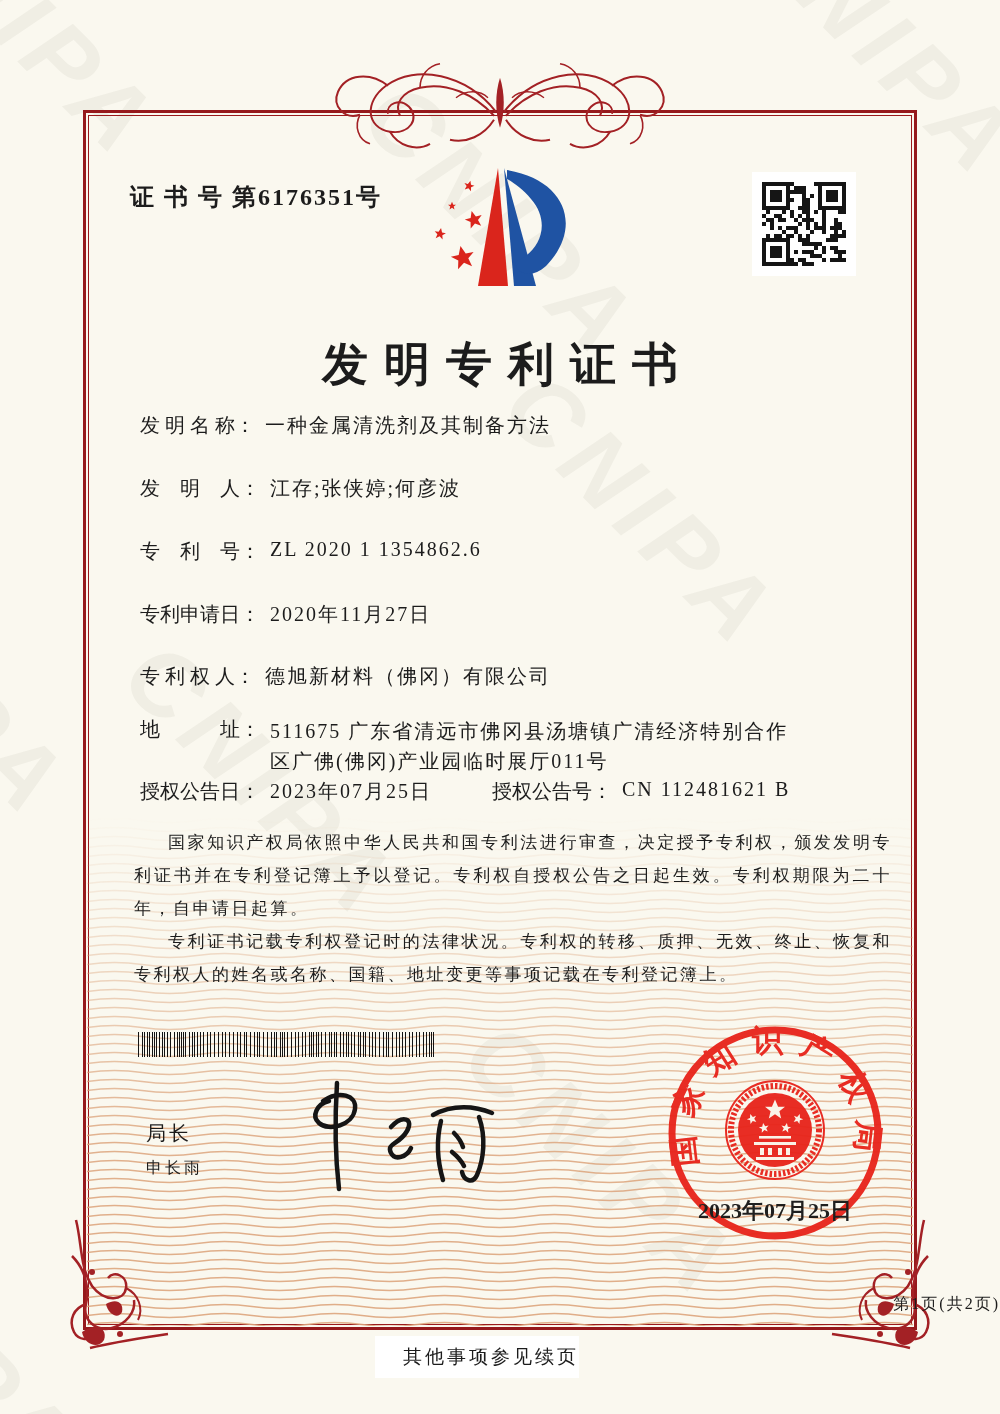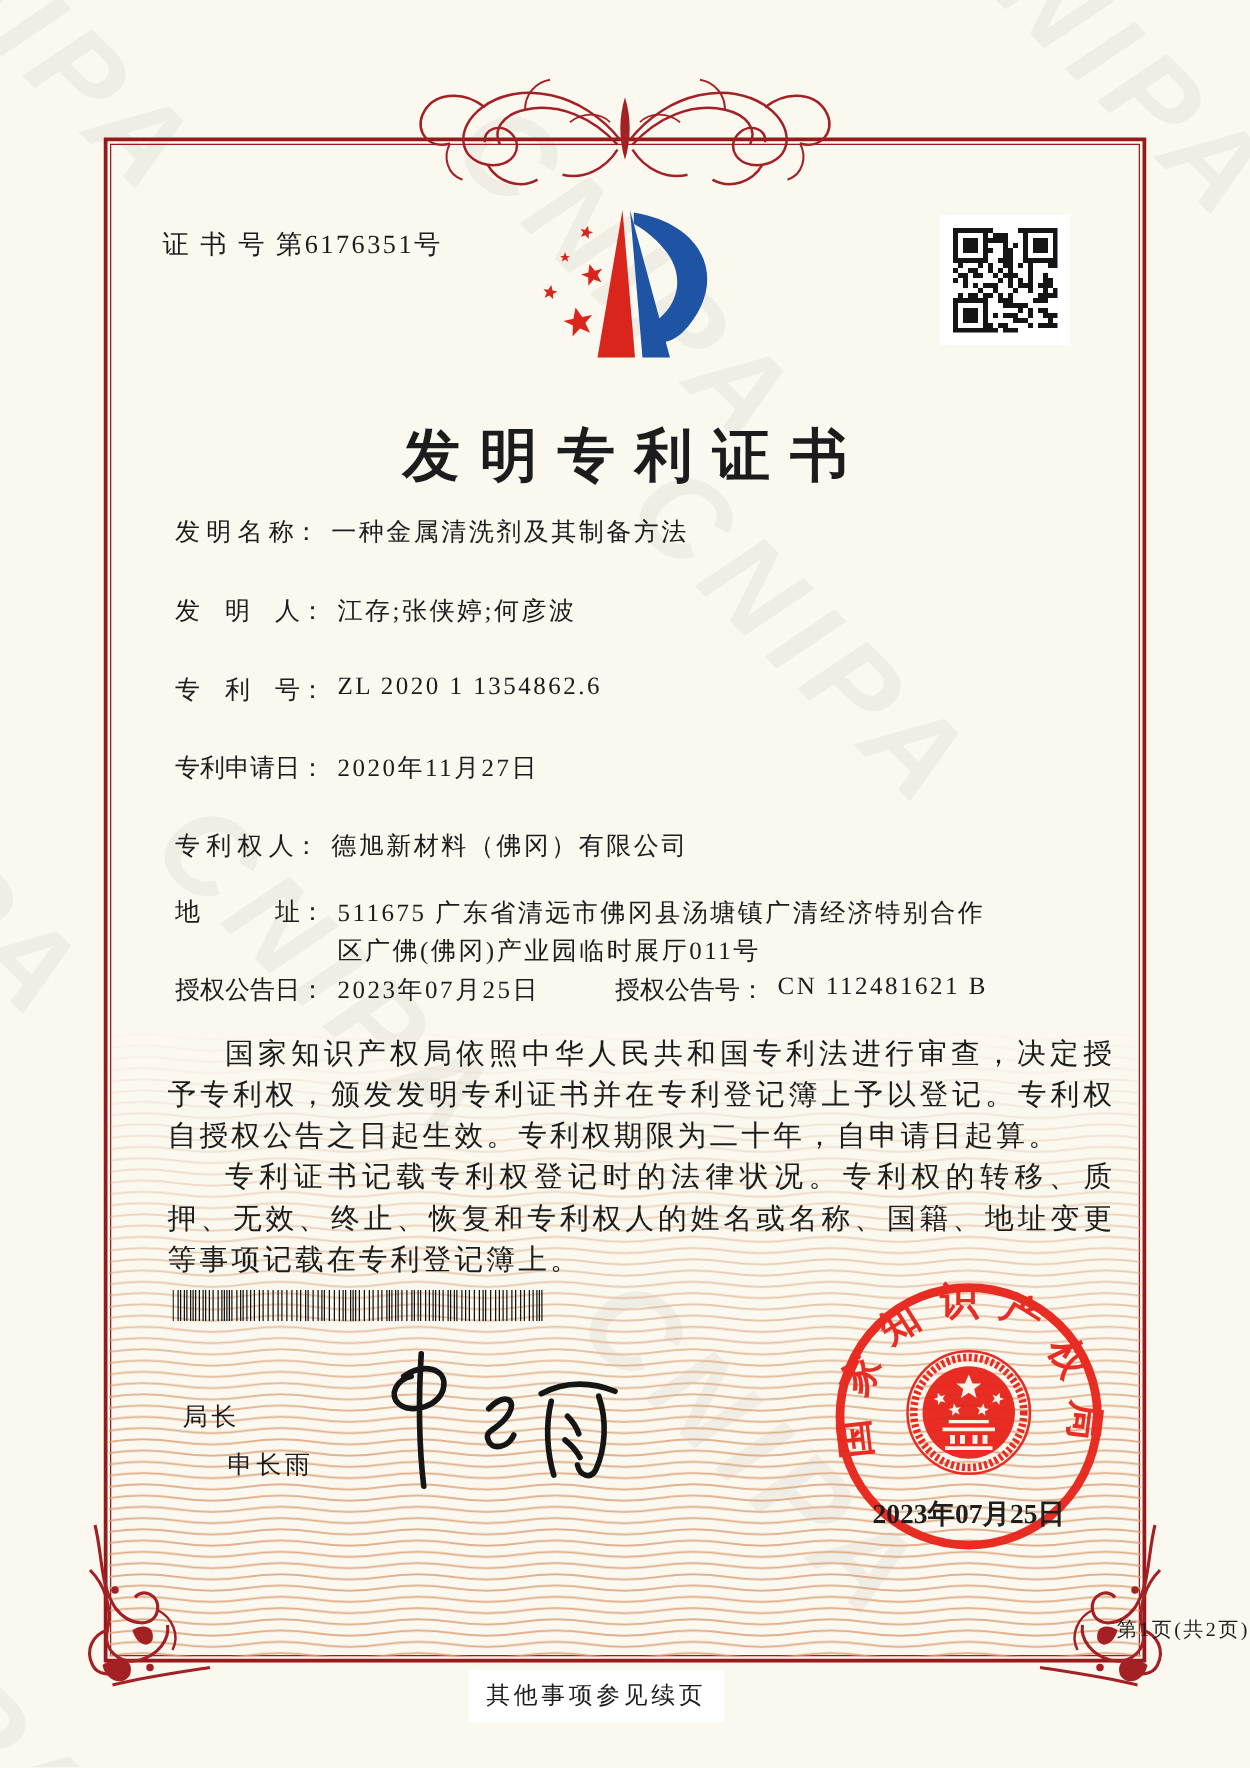--- a/index.html
+++ b/index.html
@@ -18,56 +18,56 @@
   .frame::before{content:"";position:absolute;inset:2px;border:1px solid #9a1a1d;}
   .waves{position:absolute;left:87px;top:114px;width:826px;height:1212px;z-index:1;pointer-events:none;}
 
   .ornament{position:absolute;z-index:3;}
   .orn-top{left:500px;top:110px;transform:translate(-50%,-52%);}
   .orn-bl{left:62px;top:1216px;}
   .orn-br{left:808px;top:1216px;transform:scaleX(-1);}
 
   .content{position:absolute;inset:0;z-index:4;}
 
-  .cert-no{position:absolute;left:130px;top:181px;font-size:21px;letter-spacing:2px;}
+  .cert-no{position:absolute;left:130px;top:181px;font-size:24px;letter-spacing:2px;font-weight:bold;}
 
   .logo{position:absolute;left:415px;top:164px;}
 
   .qr-wrap{position:absolute;left:752px;top:172px;width:104px;height:104px;background:#ffffff;}
   .qr-wrap svg{position:absolute;left:10px;top:10px;}
 
   .title{position:absolute;left:0;right:0;top:294px;text-align:center;
     font-size:46px;font-weight:bold;letter-spacing:16px;text-indent:16px;margin-top:40px;}
 
   .fields{position:absolute;left:140px;top:0;right:100px;font-size:20px;}
   .f-row{position:absolute;left:0;right:0;display:flex;align-items:flex-start;}
   .f-label{white-space:pre;flex:none;}
   .f-value{margin-left:10px;letter-spacing:2px;}
   .f-value .line{display:block;line-height:30px;}
   .r1{top:412px}.r2{top:475px}.r3{top:538px}.r4{top:601px}.r5{top:663px}.r6{top:716px}.r7{top:778px}
   .grant-no{position:absolute;left:352px;top:0;display:flex;}
 
-  .paras{position:absolute;left:134px;top:826px;width:758px;font-size:23px;line-height:33px;
+  .paras{position:absolute;left:134px;top:826px;width:758px;font-size:17px;line-height:33px;
     text-align:justify;letter-spacing:2.5px;}
   .paras p{margin:0;text-indent:2em;}
 
   .barcode{position:absolute;left:138px;top:1032px;}
   .sig-title{position:absolute;left:146px;top:1120px;font-size:20px;font-family:"Liberation Sans","DejaVu Sans",sans-serif;letter-spacing:3px;}
-  .sig-name{position:absolute;left:146px;top:1158px;font-size:20px;font-family:Liberation Serif, serif;letter-spacing:3px;margin-left:36px;}
+  .sig-name{position:absolute;left:146px;top:1158px;font-size:16px;font-family:Liberation Serif, serif;letter-spacing:3px;}
   .sig-hand{position:absolute;left:295px;top:1075px;}
 
   .seal{position:absolute;left:660px;top:1018px;opacity:.95;}
   .seal .arc-text{font-size:31px;font-weight:bold;letter-spacing:15px;fill:#e8231a;
     font-family:"Liberation Serif","DejaVu Serif",serif;}
   .seal .seal-date{font-size:22px;font-weight:bold;fill:#141414;
     font-family:"Liberation Serif","DejaVu Serif",serif;}
 
   .page-num{position:absolute;left:0;right:0;top:1294px;text-align:right;font-size:16px;letter-spacing:2px;}
   .cont-note{position:absolute;left:375px;top:1336px;width:204px;height:42px;background:#ffffff;
-    text-align:center;line-height:42px;font-size:19px;letter-spacing:3px;z-index:5;}
+    text-align:right;line-height:42px;font-size:19px;letter-spacing:3px;z-index:5;}
 </style>
 </head>
 <body>
 
 <svg width="0" height="0" style="position:absolute">
   <defs>
     <path id="st" d="M0,-10 L2.94,-3.09 L9.51,-3.09 L4.18,1.18 L5.88,8.09 L0,4 L-5.88,8.09 L-4.18,1.18 L-9.51,-3.09 L-2.94,-3.09 Z"></path>
   </defs>
 </svg>
 

